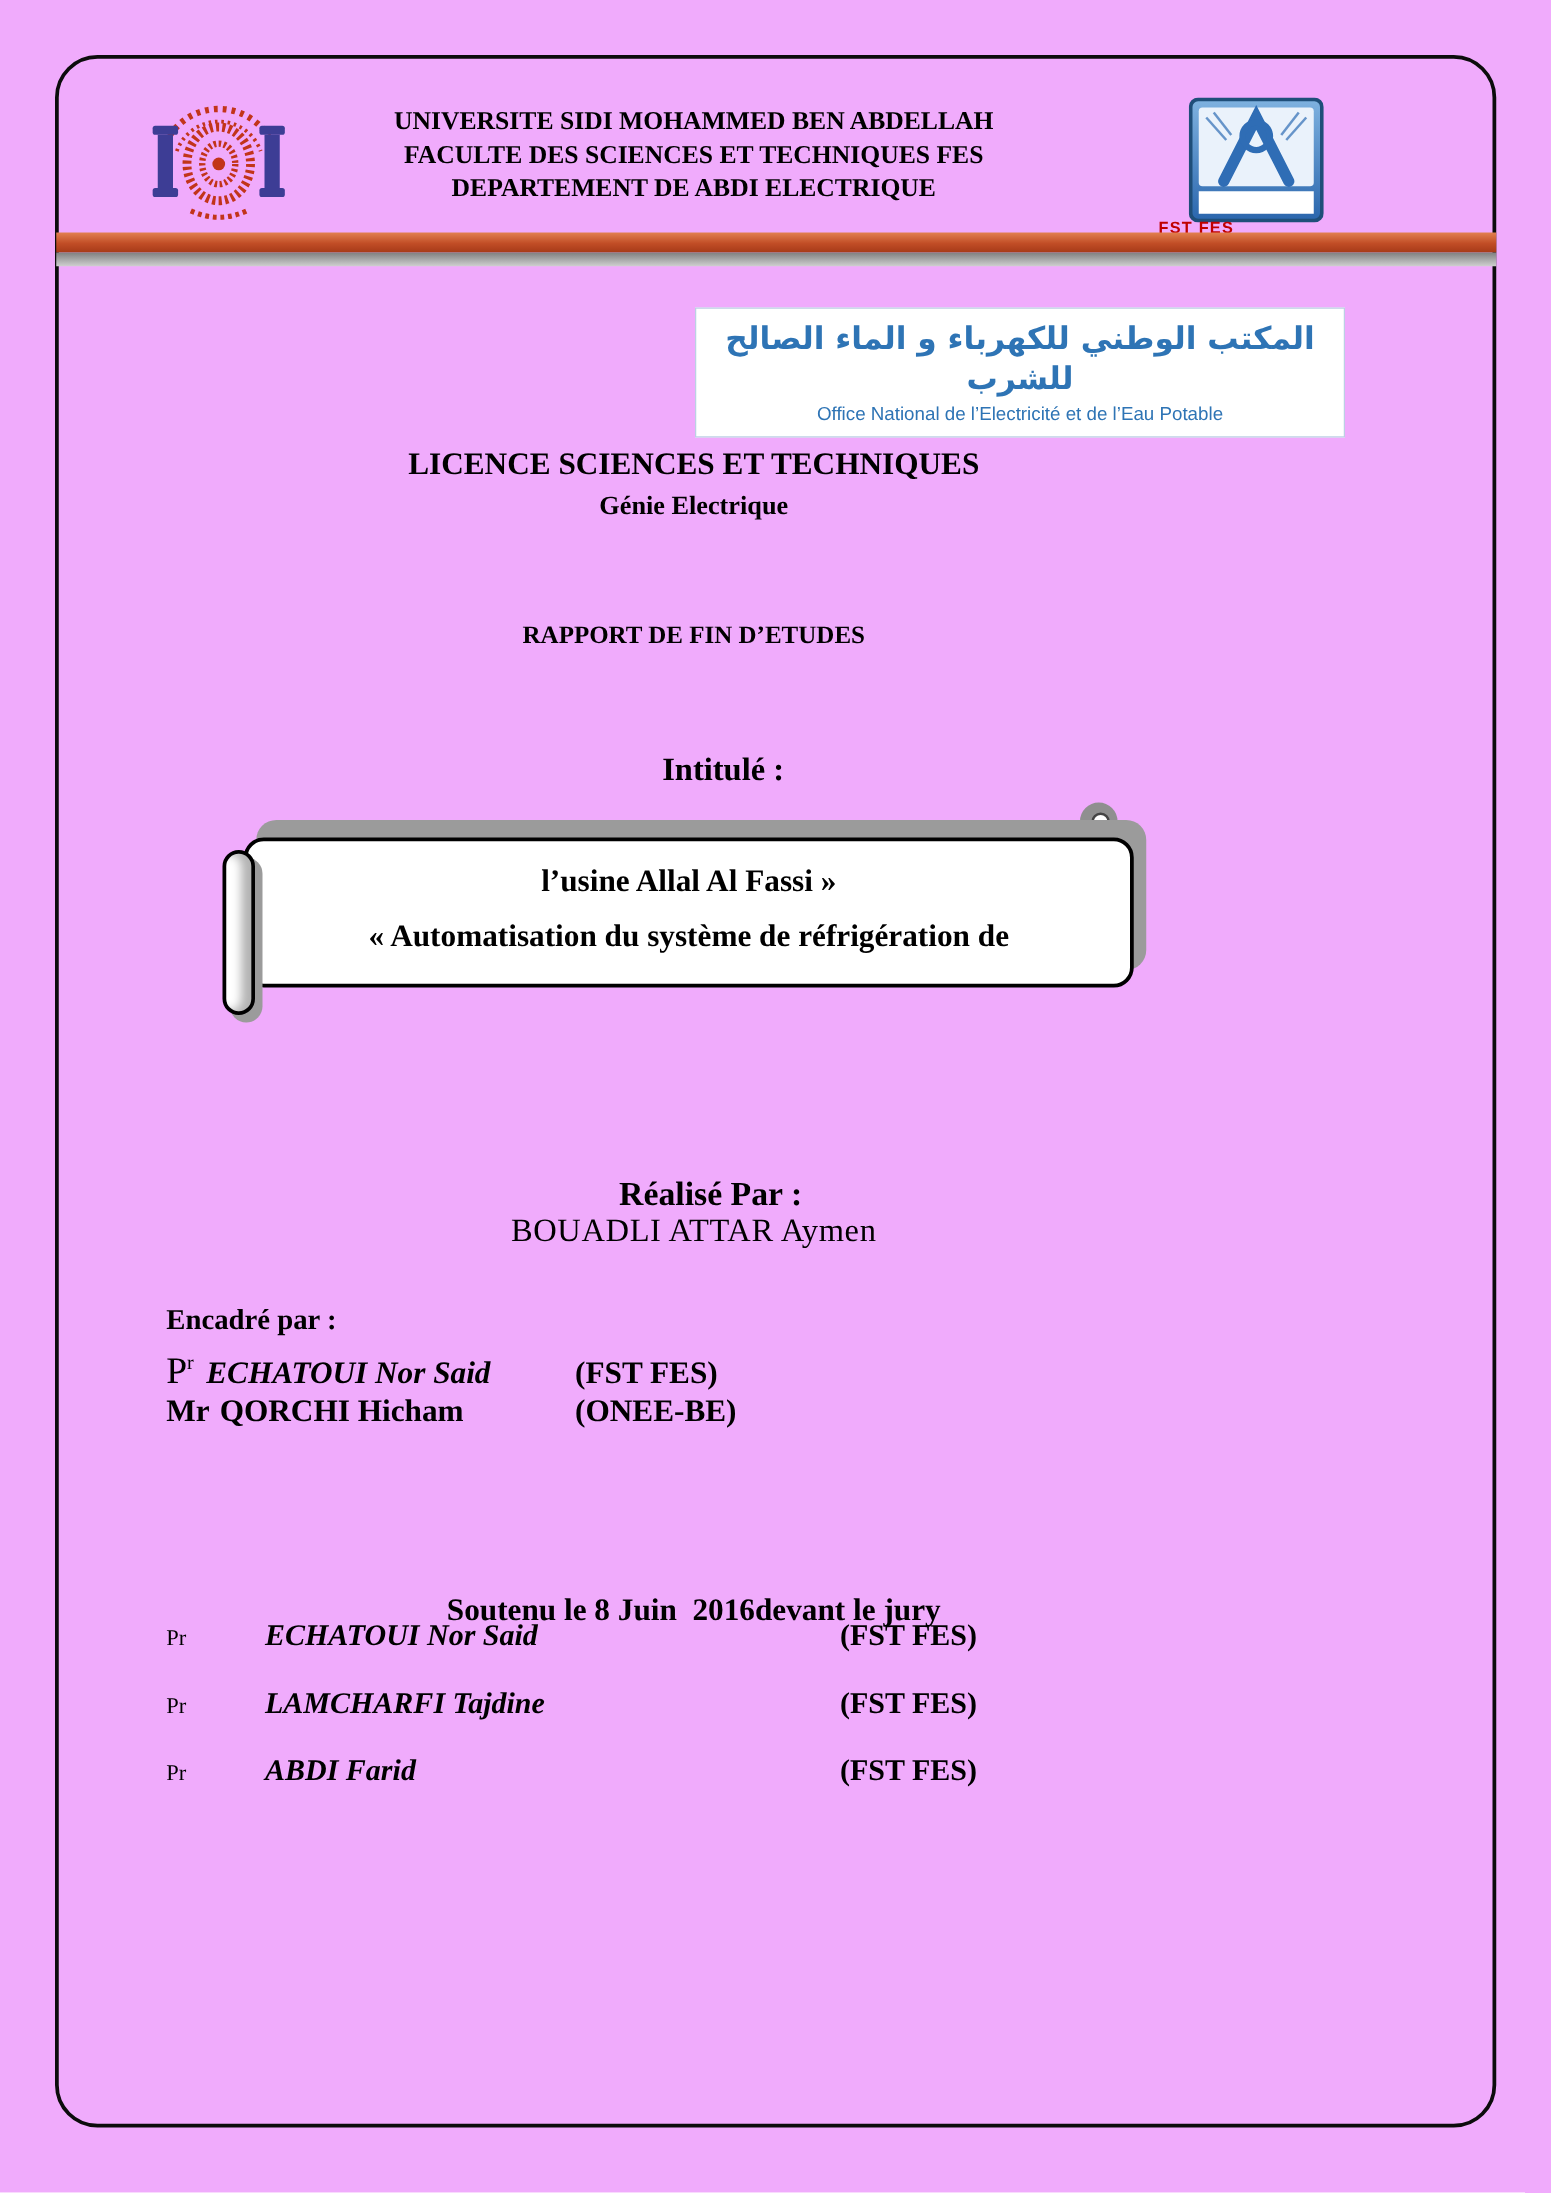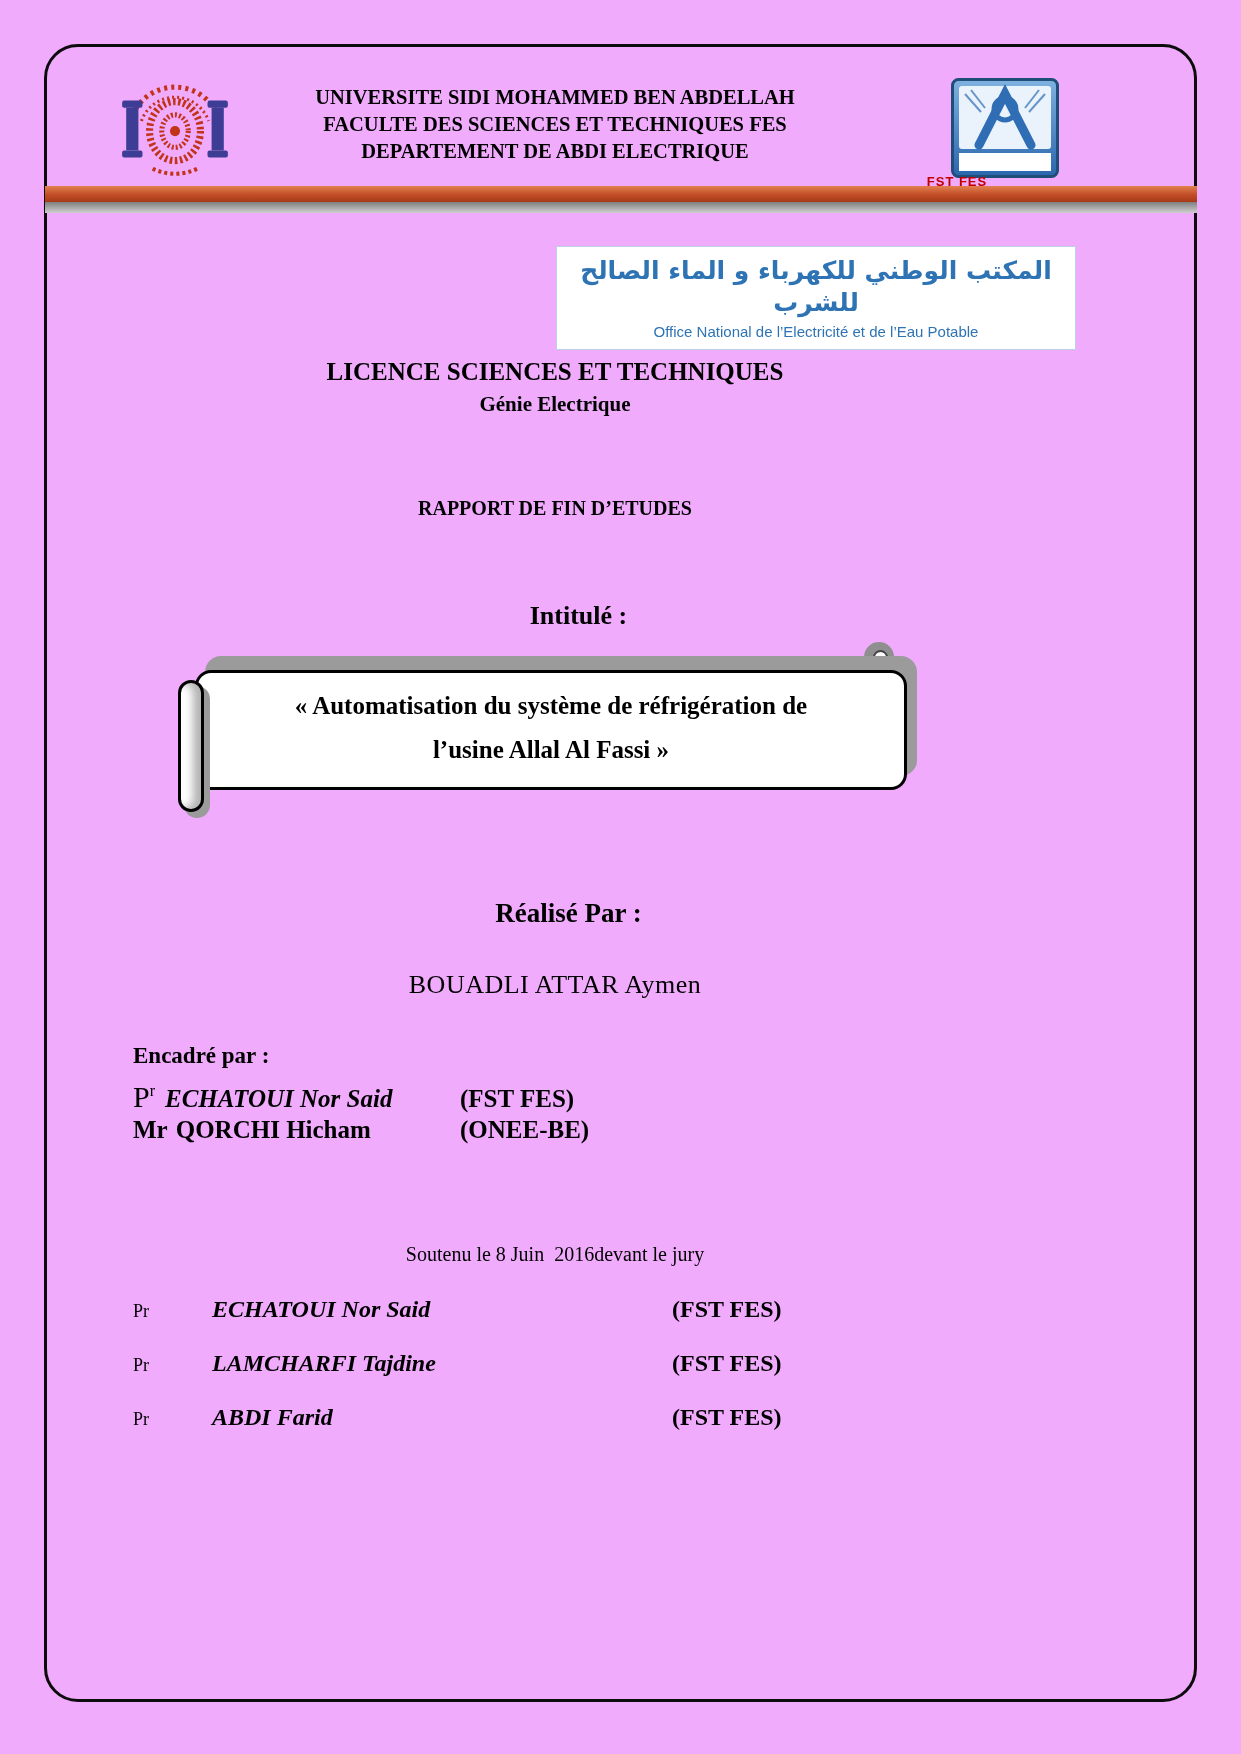--- a/index.html
+++ b/index.html
@@ -51,38 +51,38 @@
   .banner-main { position:absolute; left:25px; top:34px; width:712px; height:120px;
     background:#fff; border:3px solid #000; border-radius:16px;
     box-shadow:10px -14px 0 #9b9b9b; z-index:2; }
   .banner-roll { position:absolute; left:8px; top:44px; width:26px; height:132px;
     background:#fff; border:3px solid #000; border-radius:13px;
     box-shadow:6px 6px 0 #9b9b9b, inset -8px 0 8px rgba(0,0,0,0.30); z-index:3; }
   .banner-text { position:absolute; left:25px; top:48px; width:712px; text-align:center;
     font-size:25px; font-weight:700; line-height:44px; z-index:4; }
 
   
-  .realise-label { top:898px; font-size:27px; font-weight:700;padding-left:27px; }
+  .realise-label { top:940px; font-size:27px; font-weight:700;padding-left:27px; }
   .author { top:970px; font-size:26px; font-weight:400; letter-spacing:0.5px; }
 
   
   .encadre-label { left:133px; top:1043px; font-size:23px; font-weight:700; }
   .sup-row { position:absolute; left:133px; display:flex; align-items:baseline; }
   .sup-row .name-cell { width:327px; }
   .sup-row.row1 { top:1080px; }
   .sup-row.row2 { top:1115px; }
   .sup-title-main { font-size:30px; font-weight:400; }
   .sup-title-main sup { font-size:16px; }
   .sup-name { font-size:25px; font-weight:700; font-style:italic; margin-left:10px; }
   .sup-row.row2 .sup-title-main { font-size:25px; font-weight:700; }
   .sup-row.row2 .sup-name { font-style:normal; margin-left:8px; }
   .sup-affil { font-size:25px; font-weight:700; }
 
   
-  .soutenu { top:1243px; font-size:20px; font-weight:400; white-space:pre-wrap; }
+  .soutenu { top:1275px; font-size:25px; font-weight:700; white-space:pre-wrap; }
   .jury-row { position:absolute; left:133px; width:720px; display:flex; align-items:baseline; }
   .jury-row.r0 { top:1296px; } .jury-row.r1 { top:1350px; } .jury-row.r2 { top:1404px; }
   .jury-title { width:79px; font-size:18px; font-weight:400; }
   .jury-name { width:460px; font-size:24px; font-weight:700; font-style:italic; }
   .jury-affil { font-size:24px; font-weight:700; }
 </style>
 </head>
 <body>
 
 <div class="page">
@@ -147,22 +147,22 @@
 
   <div class="centered report-type">RAPPORT DE FIN D’ETUDES</div>
 
   <div class="centered intitule">Intitulé :</div>
 
   <div class="banner">
     <div class="banner-curl"></div>
     <div class="banner-main"></div>
     <div class="banner-roll"></div>
     <div class="banner-text">
+      <div>l’usine Allal Al Fassi »</div>
       <div>« Automatisation du système de réfrigération de</div>
-      <div>l’usine Allal Al Fassi »</div>
     </div>
   </div>
 
   <div class="centered realise-label">Réalisé Par :</div>
   <div class="centered author">BOUADLI ATTAR Aymen</div>
 
   <div class="abs encadre-label">Encadré par :</div>
 
   <div class="sup-row row1">
     <span class="name-cell">

